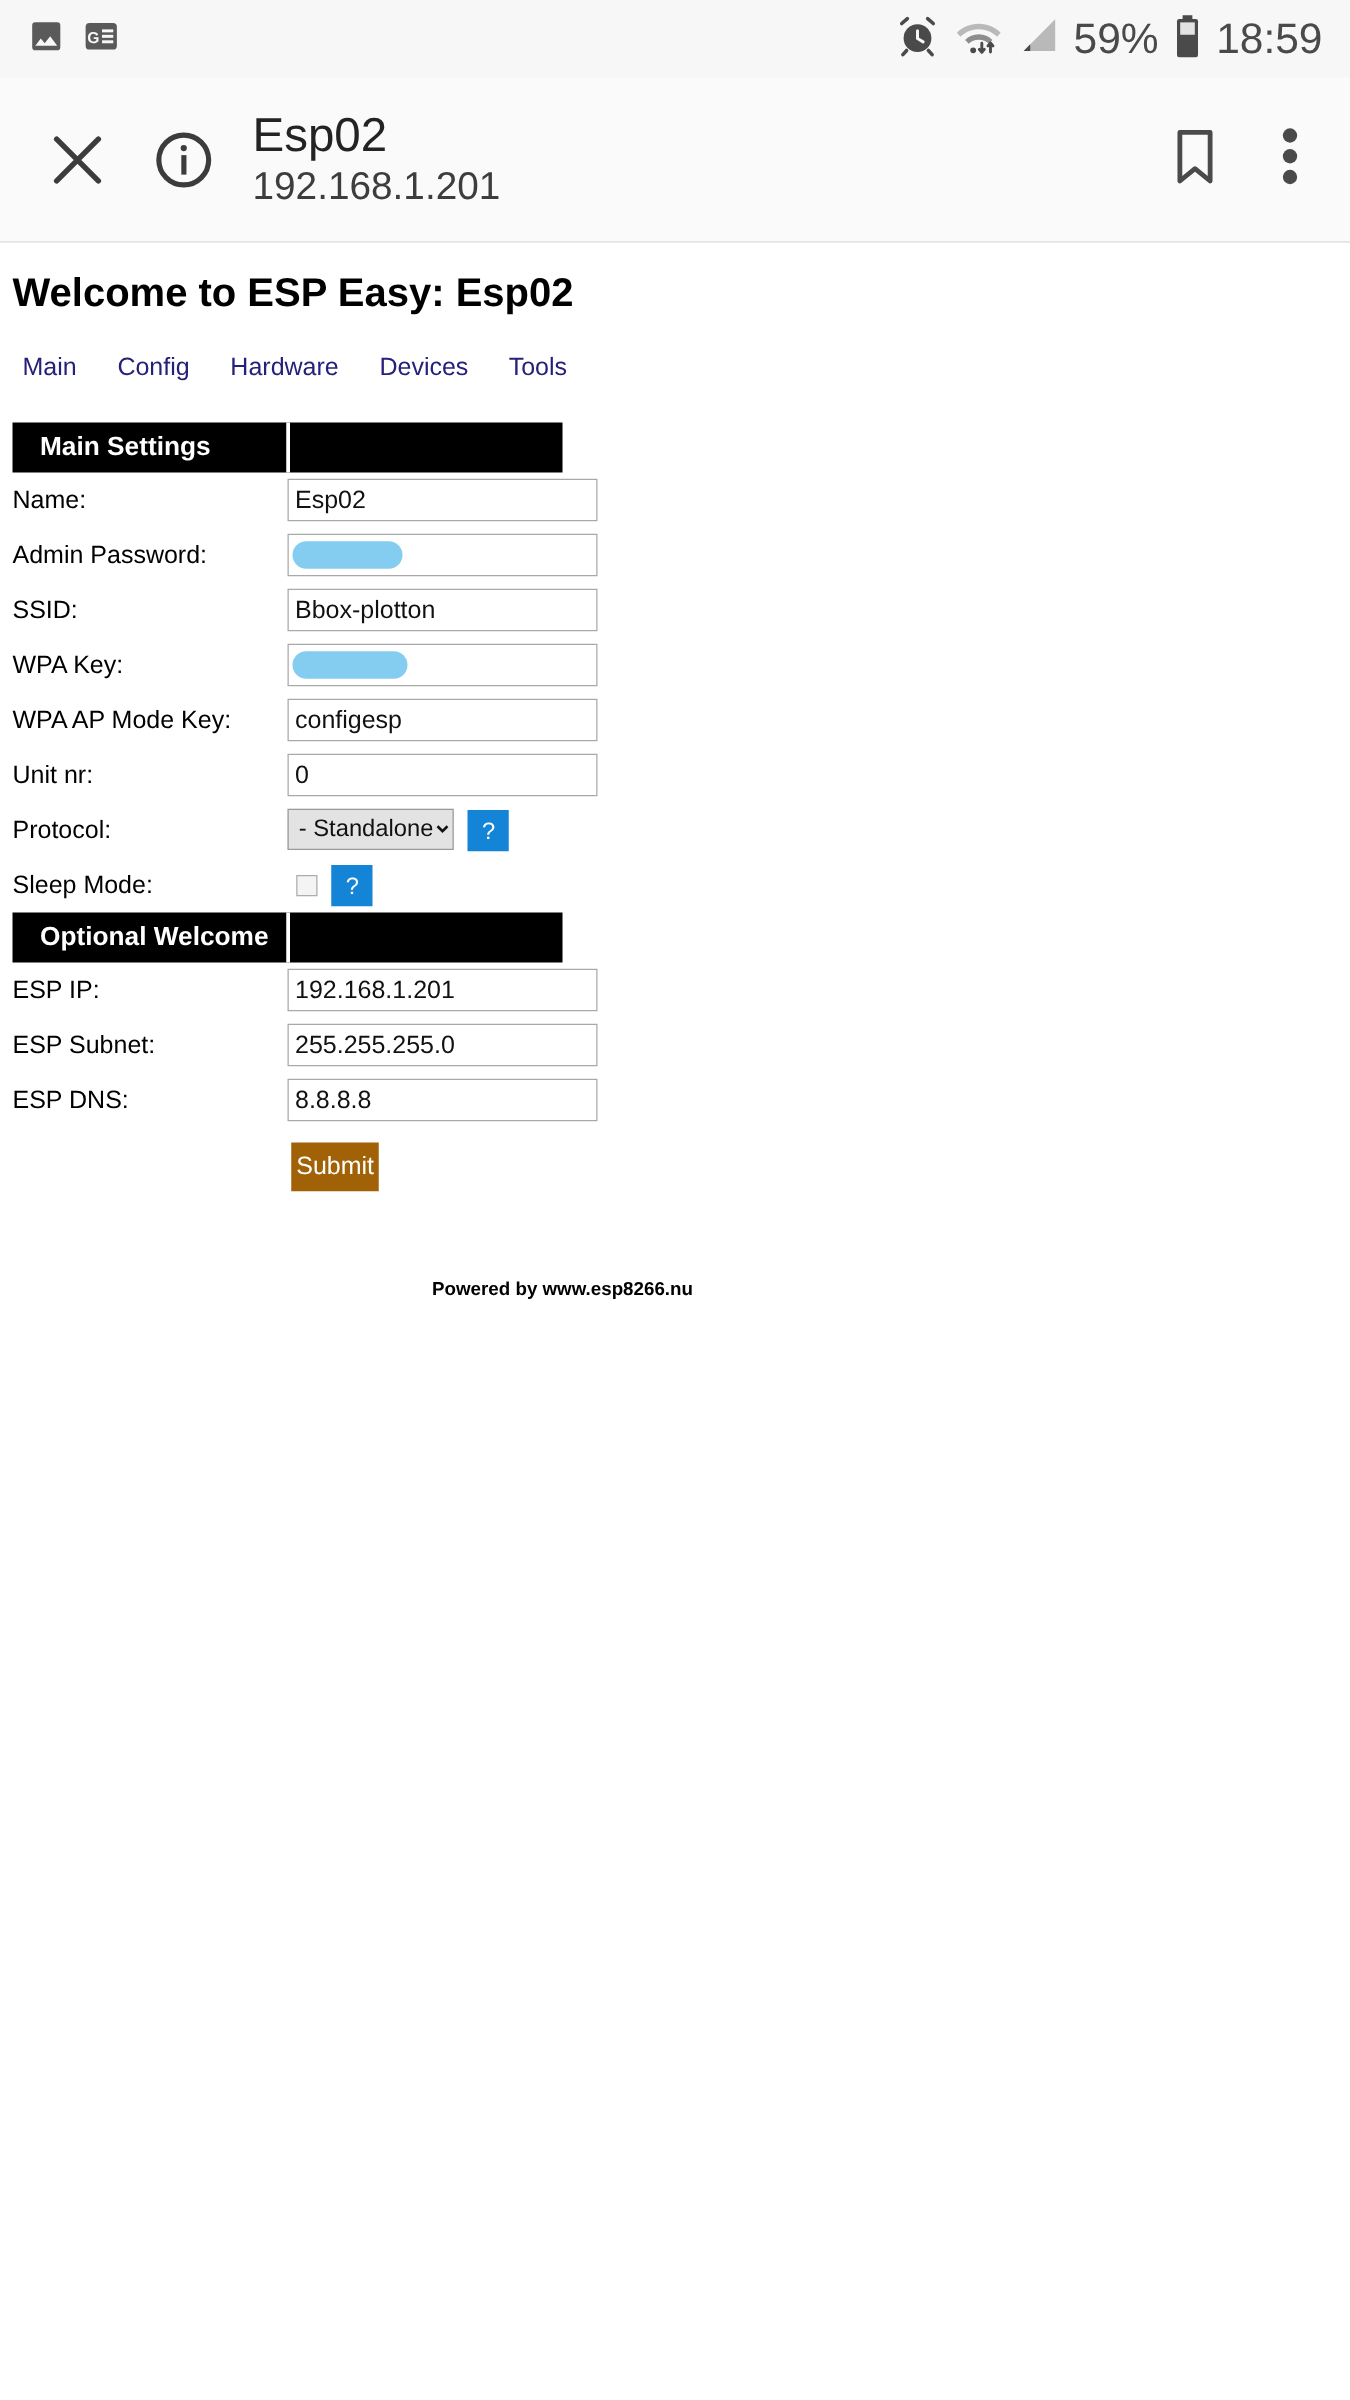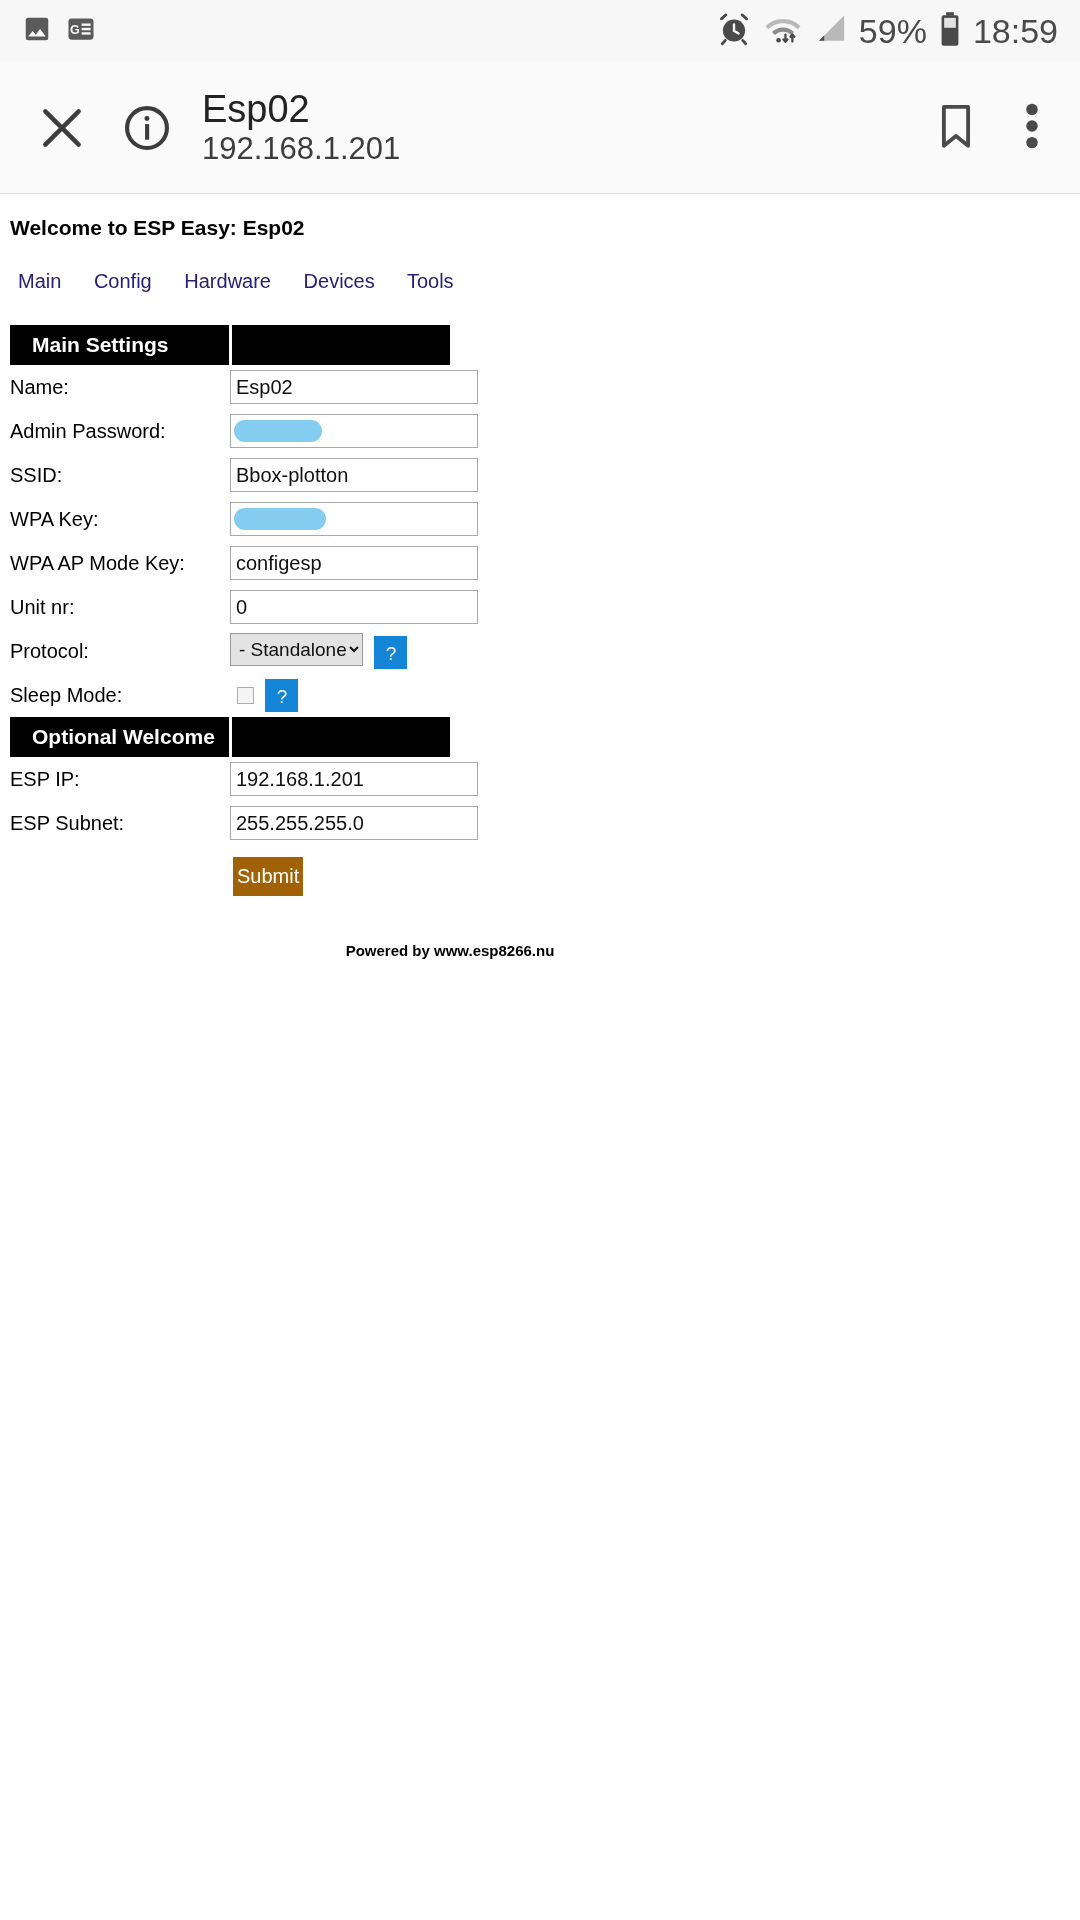--- a/index.html
+++ b/index.html
@@ -59,21 +59,21 @@
     margin-top: 2px;
   }
   #header-actions { margin-left: auto; display: flex; align-items: center; gap: 46px; padding-right: 14px;}
 
   
   #page {
     padding: 14px 10px 0 10px;
     background: #ffffff;
   }
   #welcome {
-    font-size: 21px;
+    font-size: 32px;
     font-weight: bold;
     color: #000;
     margin: 8px 0 0 0;
   }
   #nav {
     margin-top: 30px;
     margin-bottom: 32px;
     font-size: 20px;
   }
   #nav a {
@@ -177,21 +177,21 @@
     margin-top: 12px;
     margin-left: 3px;
     cursor: pointer;
     font-family: "Liberation Sans", sans-serif;
   }
   #footer {
     text-align: center;
     font-size: 15px;
     font-weight: bold;
     color: #000;
-    margin-top: 46px;
+    margin-top: 70px;
     width: 880px;
   }
 </style>
 </head>
 <body>
 
 <div id="status-bar">
   <div id="status-left">
     <span>
       <svg width="30" height="30" viewBox="0 0 24 24" aria-hidden="true">
@@ -390,20 +390,28 @@
 
       <tr>
         <td class="lbl">ESP Subnet:</td>
         <td class="val">
           <span class="inputwrap">
             <input class="txt" type="text" value="255.255.255.0" style="">
           </span>
         </td>
       </tr>
 
+      <tr>
+        <td class="lbl">ESP DNS:</td>
+        <td class="val">
+          <span class="inputwrap">
+            <input class="txt" type="text" value="8.8.8.8" style="">
+          </span>
+        </td>
+      </tr>
 
       <tr>
         <td class="lbl"></td>
         <td class="val">
           <button class="submit-btn">Submit</button>
         </td>
       </tr>
     </tbody>
   </table>
 

